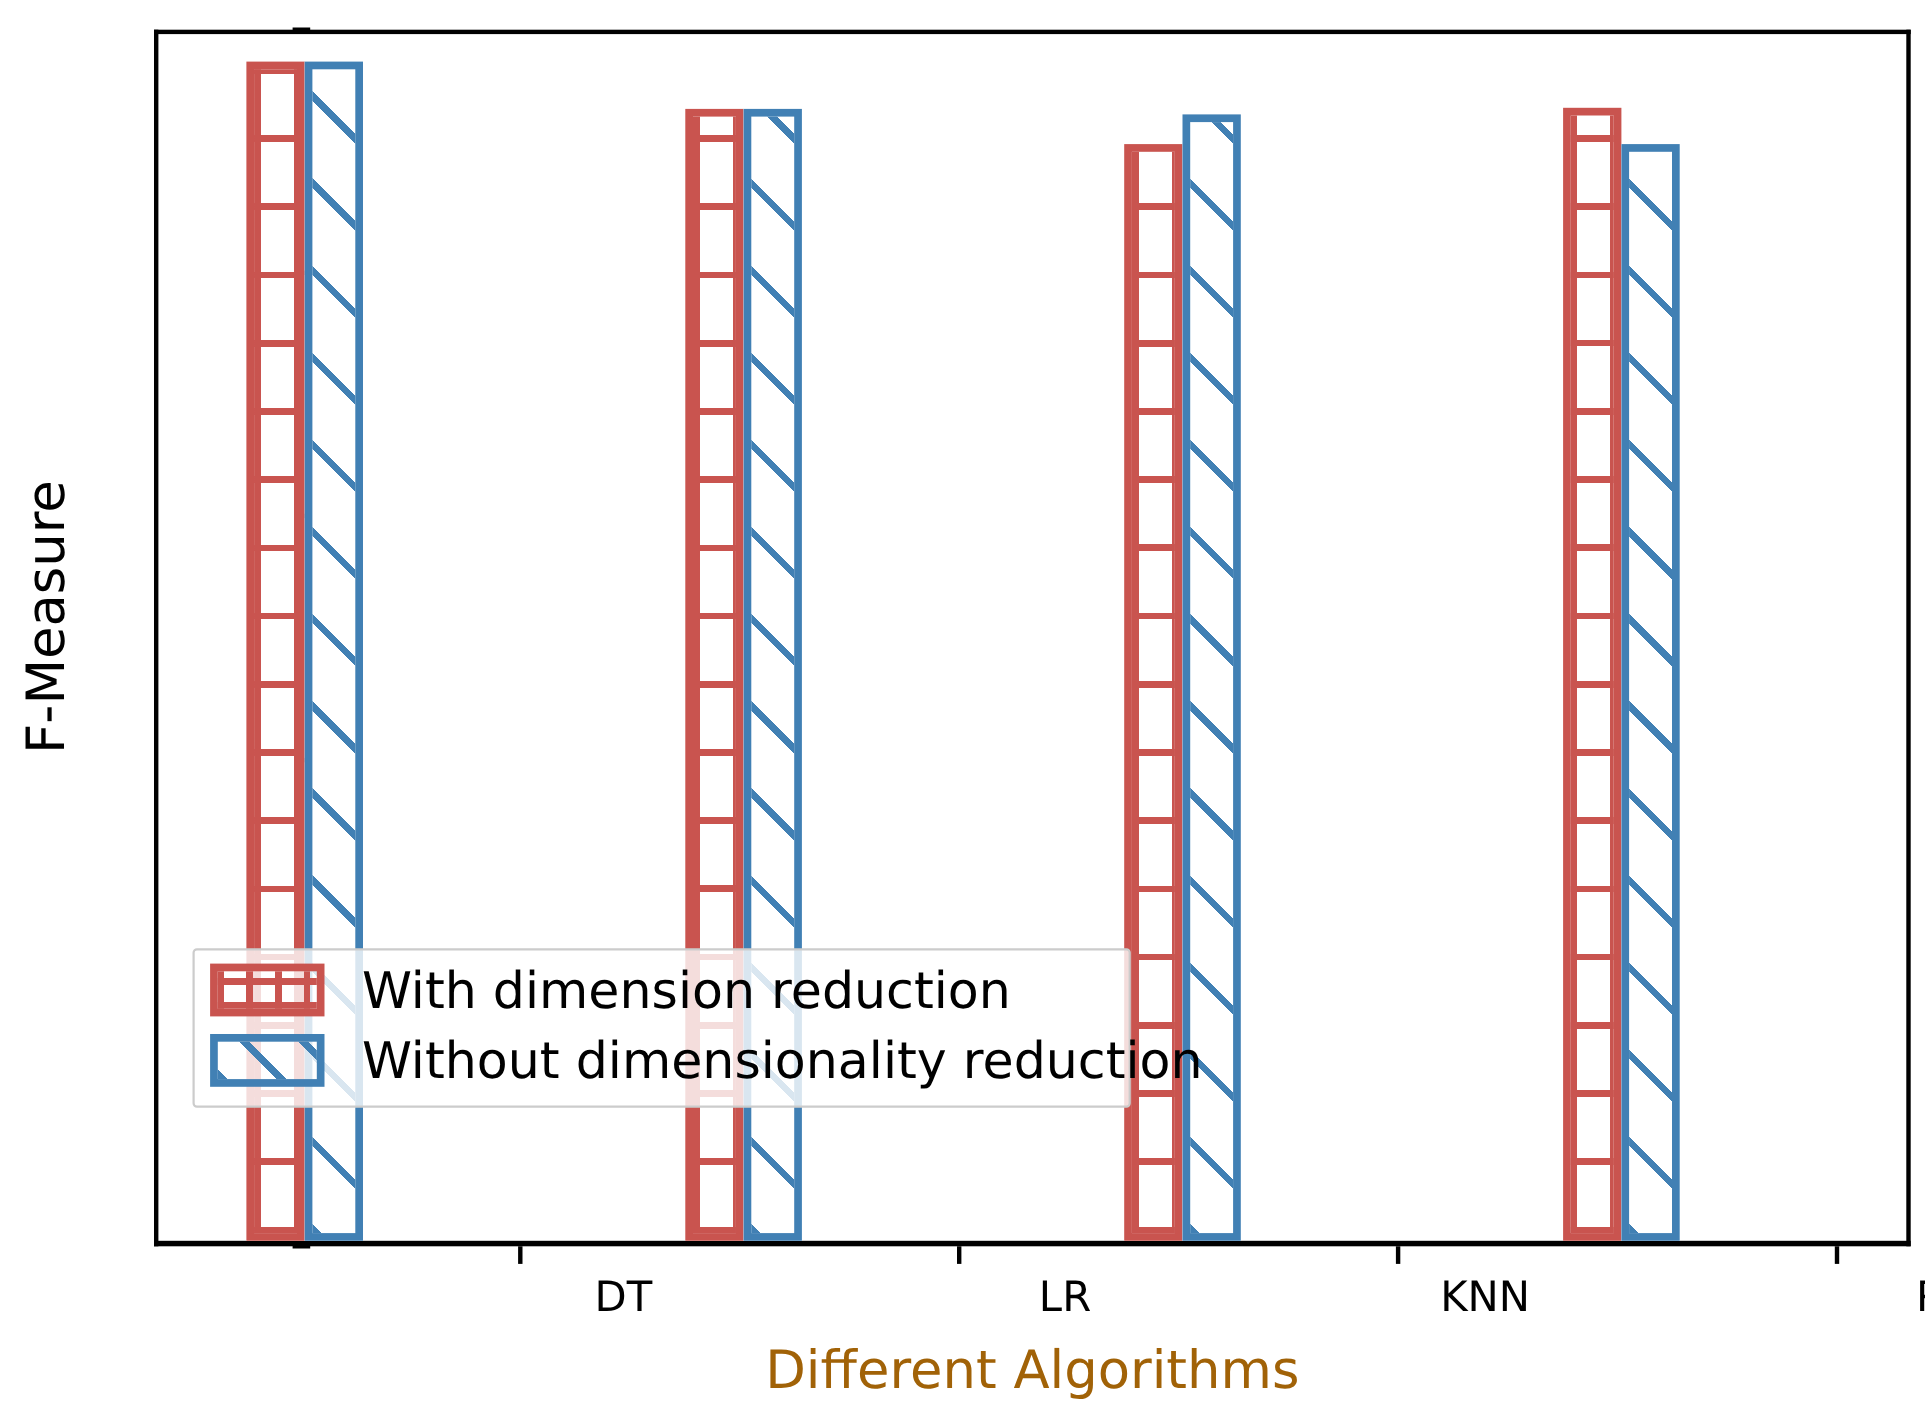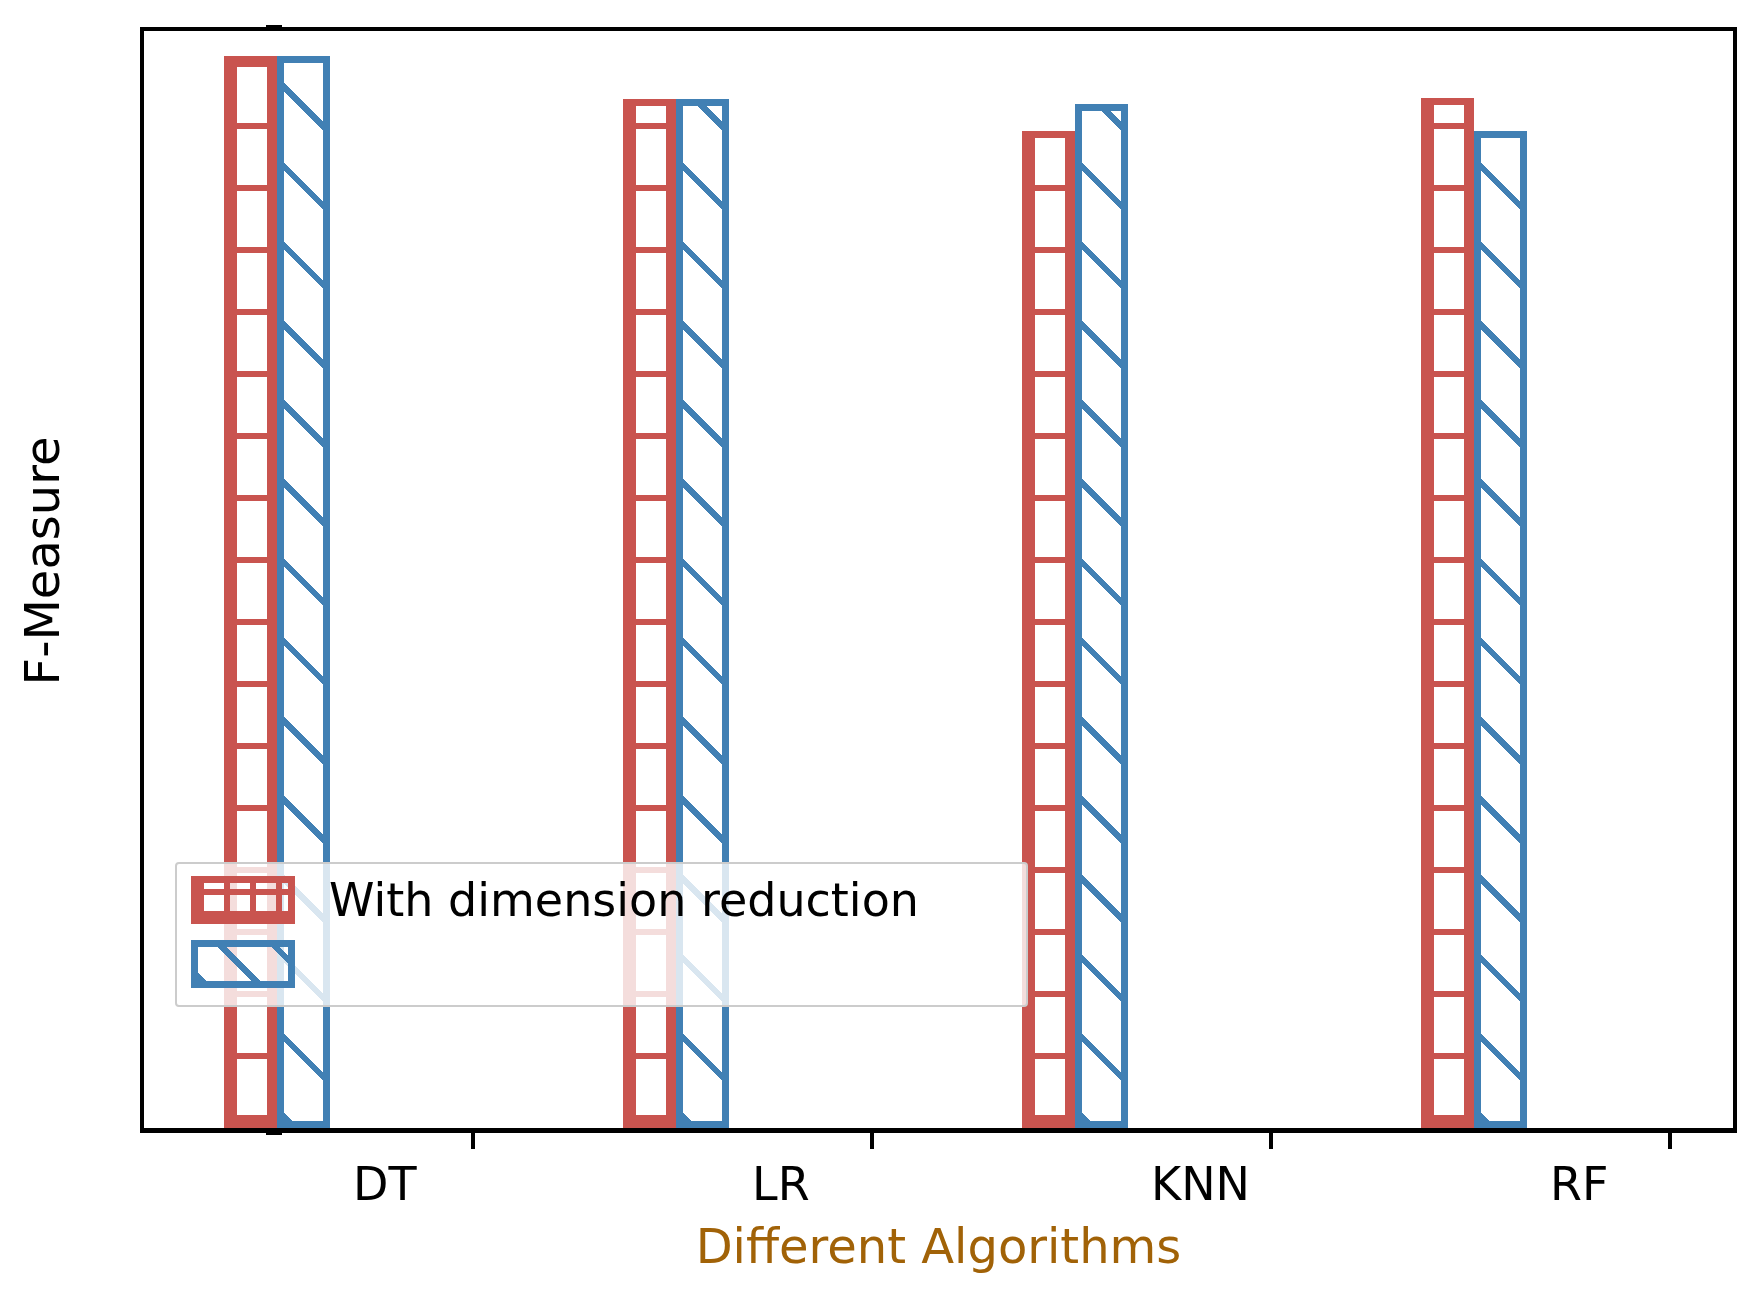--- a/index.html
+++ b/index.html
@@ -73,22 +73,22 @@
     top: 0;
     width: 4px;
     height: 16px;
     background: #000000;
   }
   .xtick .ticklabel {
     position: absolute;
     left: -120px;
     top: 24px;
     width: 240px;
-    text-align: left;
-    font-size: 46px;
+    text-align: right;
+    font-size: 38px;
     color: #000000;
   }
 
   
   #xlabel {
     position: absolute;
     left: 140px;
     top: 1218px;
     width: 1597px;
     text-align: center;
@@ -244,16 +244,17 @@
   <div id="xlabel">Different Algorithms</div>
   <div id="ylabel">F-Measure</div>
 
   <div id="legend">
     <div class="legend-row r1">
       <div class="swatch red"></div>
       <div class="legend-text">With dimension reduction</div>
     </div>
     <div class="legend-row r2">
       <div class="swatch blue"></div>
+      <div class="legend-text">Without dimensionality reduction</div>
     </div>
   </div>
 
 </div>
 
 </body></html>

